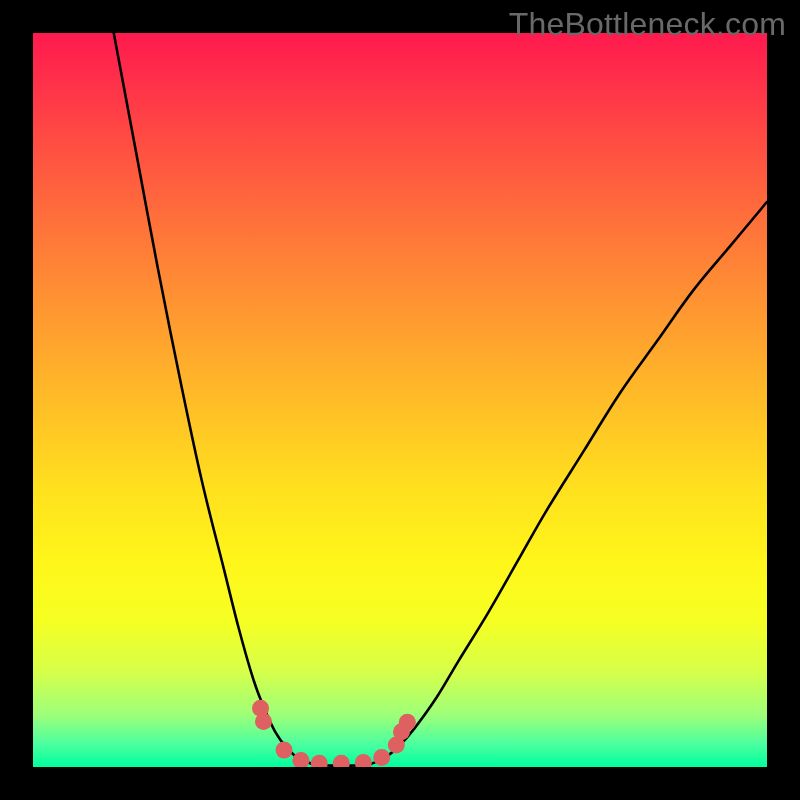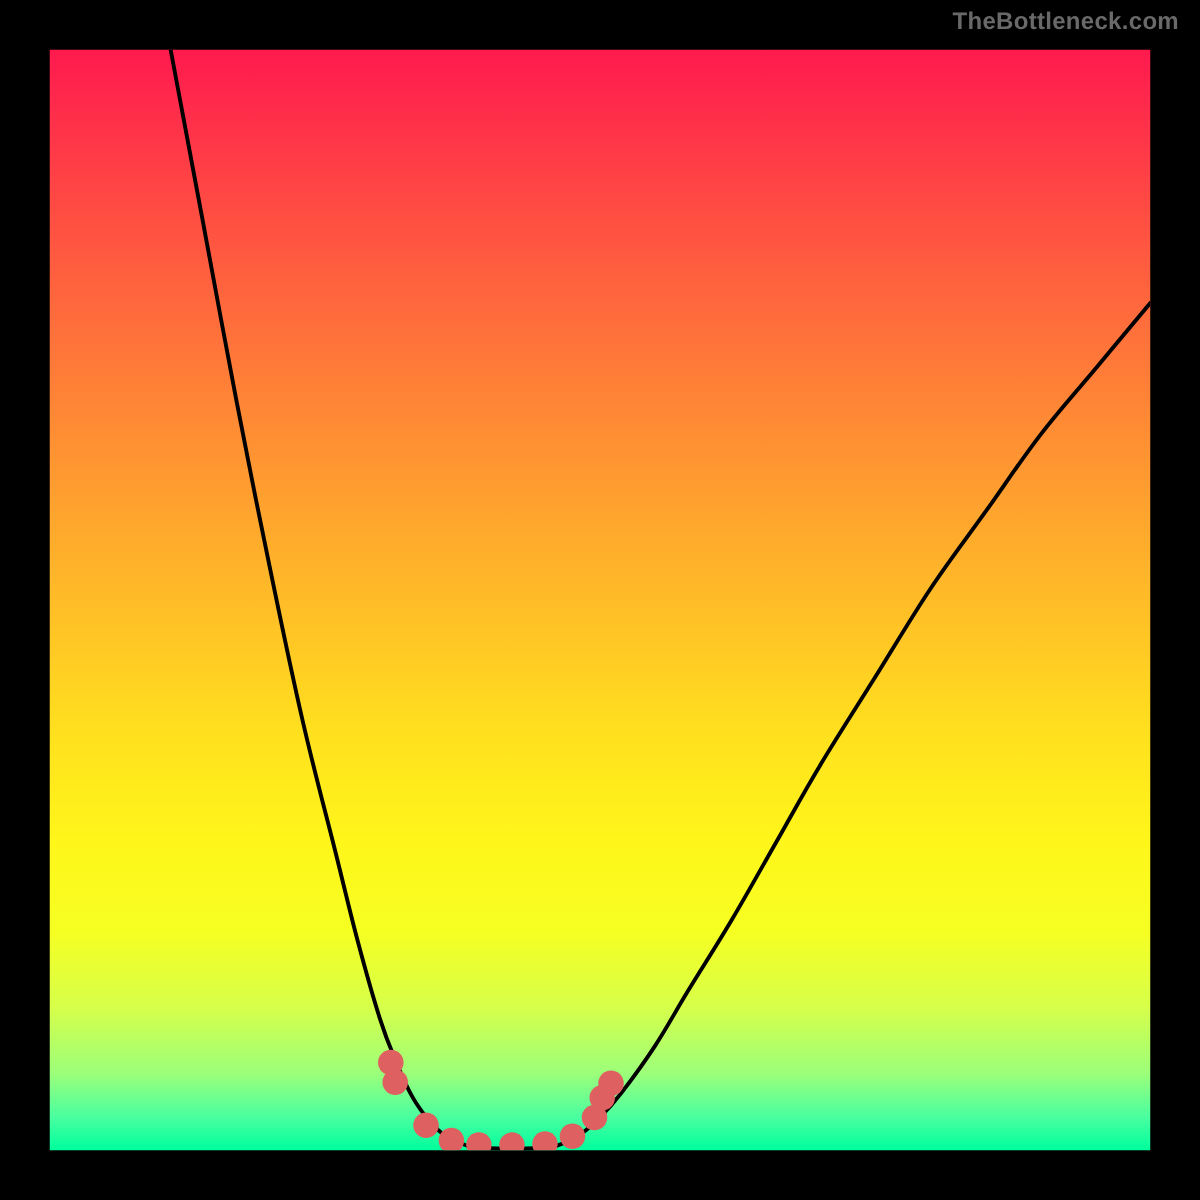--- a/index.html
+++ b/index.html
@@ -9,22 +9,22 @@
     height: 800px;
     background: #000;
     position: relative;
     font-family: Arial, Helvetica, sans-serif;
   }
   .watermark {
     position: absolute;
     top: 6px;
     right: 14px;
     color: #696969;
-    font-size: 16px;
-    font-weight: 700;
+    font-size: 32px;
+    font-weight: 400;
     z-index: 10;
     letter-spacing: 0.2px;
   }
   .plot-area {
     position: absolute;
     left: 33px;
     top: 33px;
     width: 734px;
     height: 734px;
     overflow: hidden;

